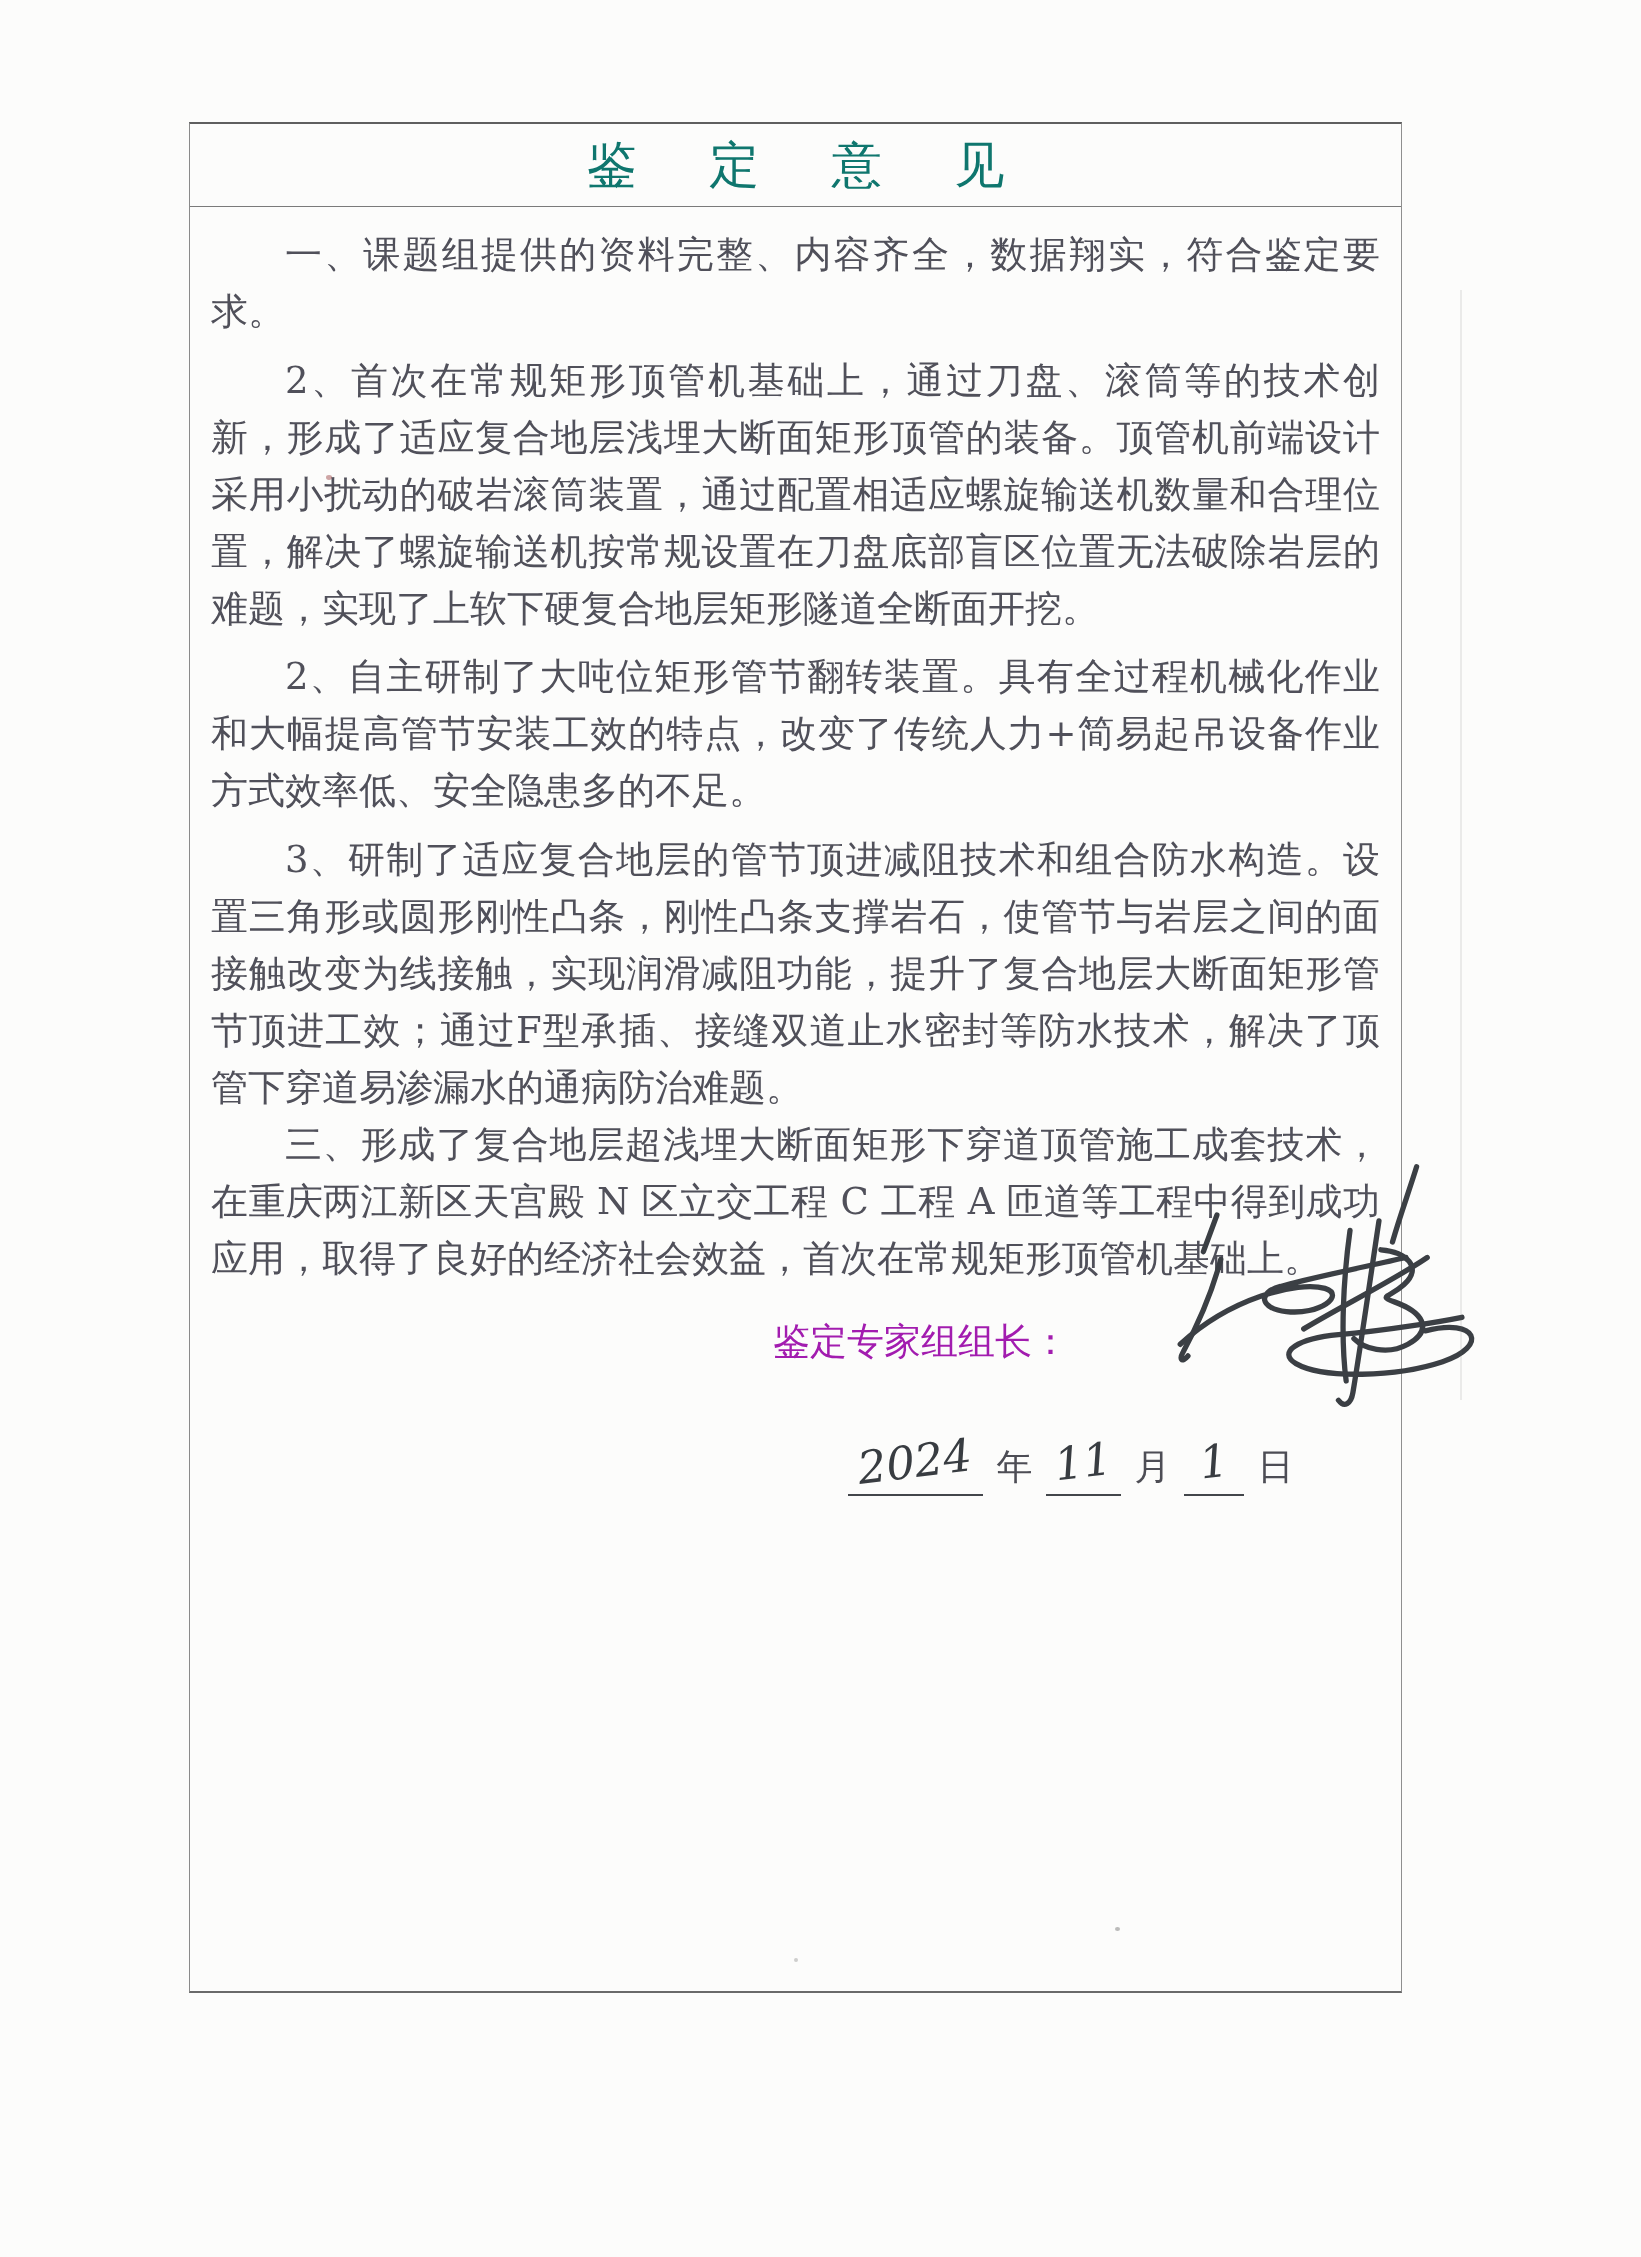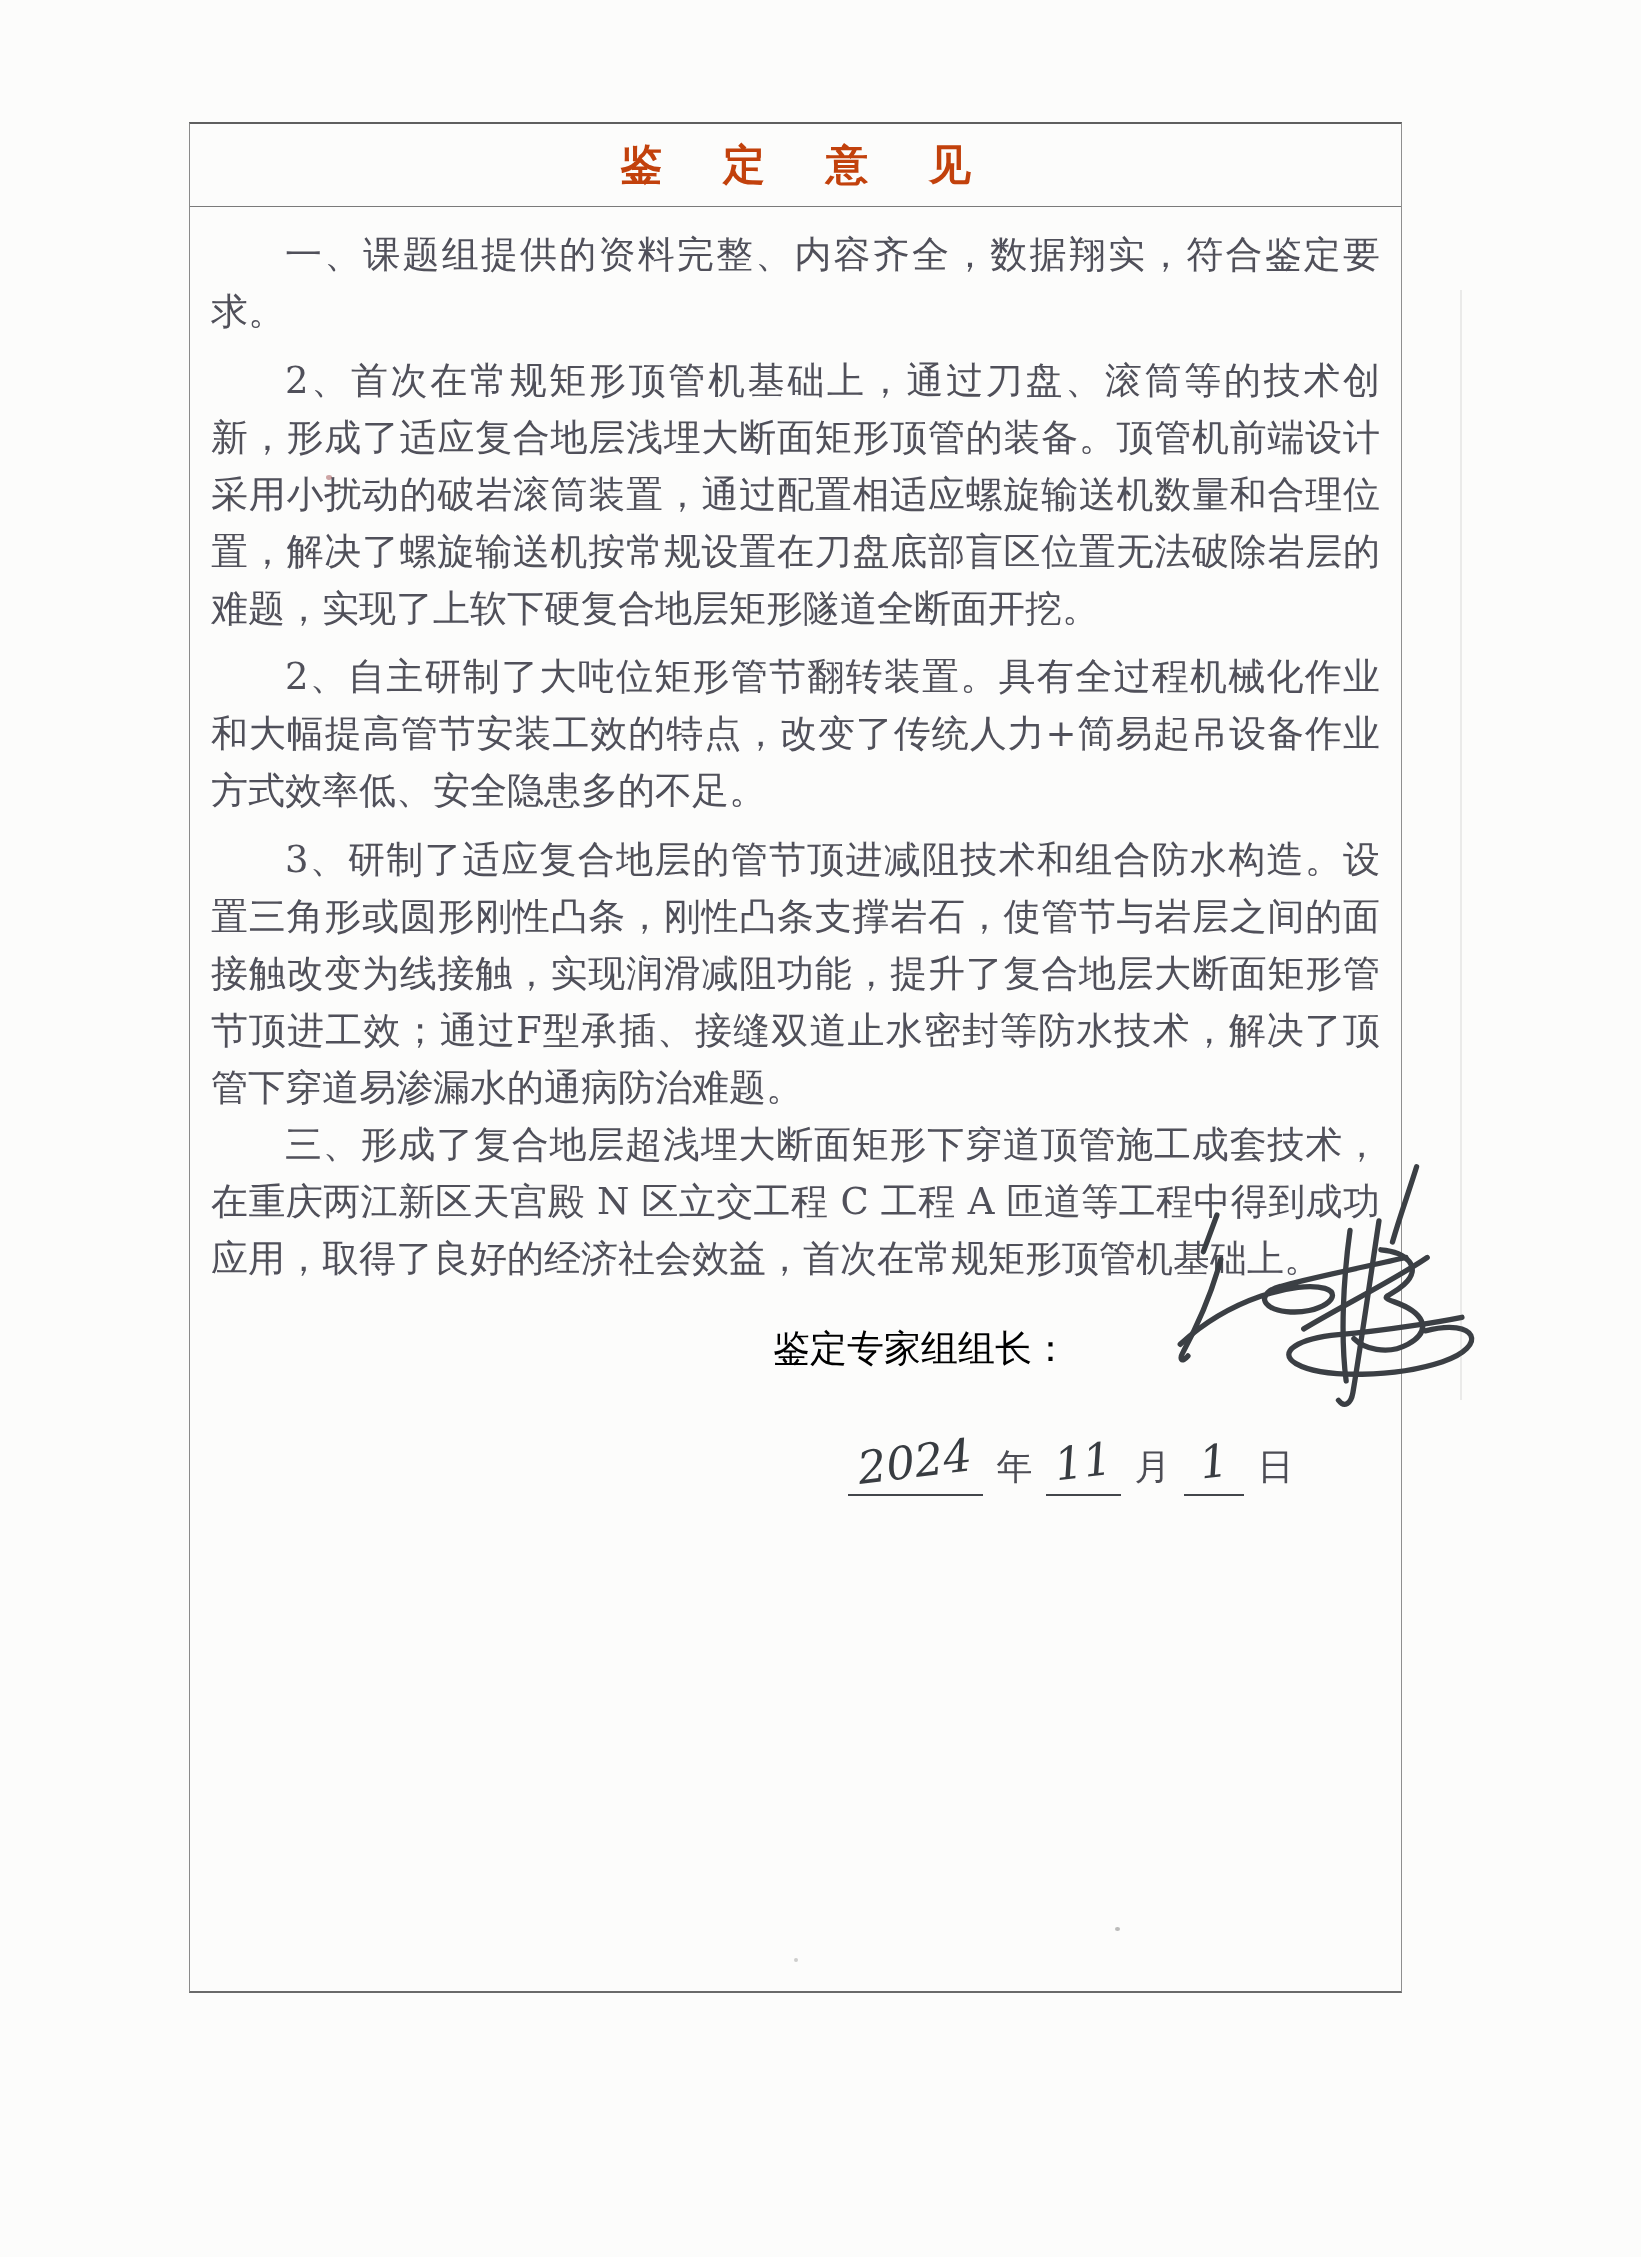--- a/index.html
+++ b/index.html
@@ -21,48 +21,48 @@
     border-bottom:2.9px solid #6a6a6a;
     box-sizing:border-box;
     background:transparent;
   }
   .title-row{
     height:82px;
     border-bottom:1.9px solid #7a7a7a;
     display:flex;align-items:center;justify-content:center;
   }
   .doc-title{
-    font-size:42px;
-    color:#c2410c;
+    font-size:50px;
+    color:#0f766e;
     letter-spacing:1.45em;
     text-indent:1.45em; 
-    font-weight:700;
+    font-weight:400;
   }
   .doc-body{
     padding:19.3px 21px 0 21px;
     font-size:37px;
     line-height:57px;
     color:#50505a;
     text-align:justify;
   }
   .para{
     margin:0;
     text-indent:2em;
   }
   .para.gap{margin-top:11.6px;}
   .sign-row{
     margin-top:23px;
     position:relative;
     height:68px;
   }
   .sign-label{
     position:absolute;
-    left:562px;top:10px;
+    left:562px;top:3px;
     font-size:37px;
-    color:#000000;
+    color:#a21caf;
     white-space:nowrap;
   }
   .signature-svg{
     position:absolute;
     left:911px;top:-203px; 
     width:348px;height:328px;
     overflow:visible;
     pointer-events:none;
   }
   .date-row{

